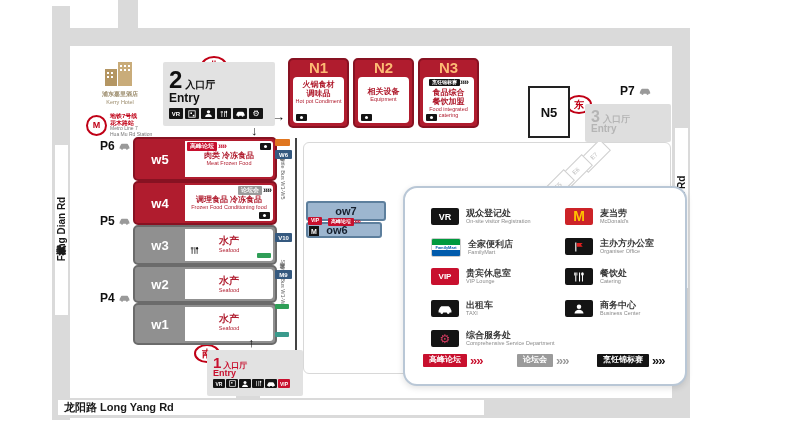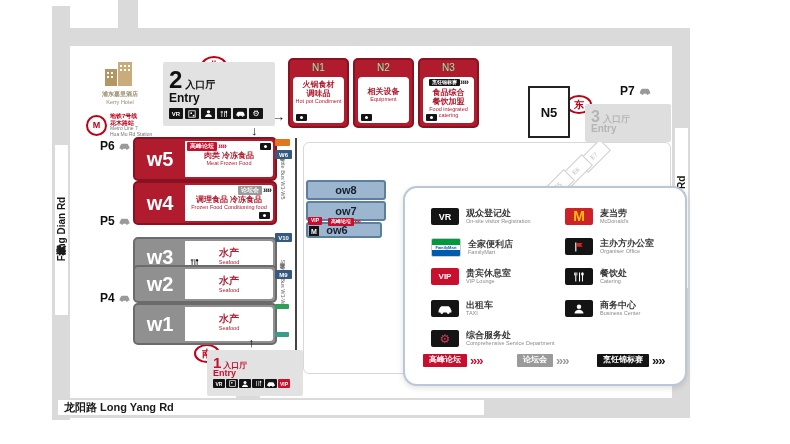--- a/index.html
+++ b/index.html
@@ -17,33 +17,33 @@
            width:22px;height:15px;display:flex;align-items:center;justify-content:center;background:rgba(255,255,255,.7);}
   
   .entry-box{background:#e2e2e2;border-radius:2px;padding:4px 6px;}
   .entry-num{font-weight:bold;}
   .icon-row{display:flex;gap:2px;margin-top:3px;}
   .ichip{width:14px;height:11px;background:#141414;border-radius:1px;color:#fff;
          display:flex;align-items:center;justify-content:center;font-size:6px;font-weight:bold;}
   .ichip.redc{background:#c8102e;}
   
   .n-hall{width:57px;height:66px;background:#b01c2e;border:2px solid #871222;border-radius:5px;}
-  .n-id{height:15px;text-align:center;color:#86efac;font-weight:normal;font-size:10px;line-height:15px;}
+  .n-id{height:15px;text-align:center;color:#fdba74;font-weight:bold;font-size:15px;line-height:15px;}
   .n-panel{position:absolute;left:3px;right:3px;top:17px;bottom:3px;background:#fff;border-radius:4px;
            text-align:center;overflow:hidden;}
   .n-zh{font-size:8px;font-weight:bold;color:#b01c2e;line-height:1.15;margin-top:3px;}
   .n-en{font-size:5.5px;color:#b01c2e;line-height:1.05;margin-top:1px;}
   .n-white{width:38px;height:48px;background:#fff;border:2px solid #222;display:flex;
            align-items:center;justify-content:center;font-weight:bold;font-size:13px;}
   
   .w-hall{left:133px;width:140px;border-radius:5px;}
   .w-red{background:#b01c2e;border:2px solid #871222;}
   .w-gray{background:#909090;border:2px solid #6b6b6b;}
   .w-id{position:absolute;left:0;top:0;bottom:0;width:50px;display:flex;align-items:center;
-        justify-content:center;color:#fff;font-weight:bold;font-size:20px;}
+        justify-content:center;color:#fff;font-weight:bold;font-size:13px;}
   .w-panel{position:absolute;left:50px;top:2px;right:2px;bottom:2px;background:#fff;
            border-radius:0 3px 3px 0;text-align:center;overflow:hidden;}
   .w-zh{font-size:8px;font-weight:bold;color:#b01c2e;line-height:1.2;}
   .w-zh-big{font-size:10px;font-weight:bold;color:#b01c2e;margin-top:5px;}
   .w-en{font-size:5.5px;color:#b01c2e;line-height:1.05;}
   .badge{color:#fff;font-weight:bold;font-size:6px;padding:1px 3px;border-radius:1px;line-height:1.1;white-space:nowrap;}
   .bg-red{background:#c8102e;} .bg-gray{background:#9a9a9a;} .bg-black{background:#141414;}
   .chev{font-weight:bold;font-size:9px;line-height:1;letter-spacing:-1px;}
   .cam{width:11px;height:7px;background:#141414;border-radius:1px;position:relative;display:inline-block;}
   .cam::after{content:"";position:absolute;left:4px;top:2px;width:3px;height:3px;background:#fff;border-radius:50%;}
@@ -271,21 +271,21 @@
       <div style="display:flex;align-items:center;gap:1px;margin-top:1px;padding:0 2px;justify-content:flex-end;">
         <span class="badge bg-gray">论坛会</span>
         <span class="chev" style="color:#141414;">»»</span>
       </div>
       <div class="w-zh"><span>调理食品</span> <span>冷冻食品</span></div>
       <div class="w-en">Frozen Food Conditioning food</div>
       <span class="cam" style="position:absolute;right:3px;bottom:2px;"></span>
     </div>
   </div>
 
-  <div class="abs w-hall w-gray" style="top:237px;height:36px;">
+  <div class="abs w-hall w-gray" style="top:225px;height:36px;">
     <div class="w-id">w3</div>
     <div class="w-panel">
       <div class="w-zh-big">水产</div>
       <div class="w-en">Seafood</div>
       <span style="position:absolute;left:5px;bottom:2px;"><svg width="9" height="9" viewBox="0 0 16 16" fill="#141414">
             <rect x="3" y="2" width="1.4" height="12"></rect>
             <rect x="1.6" y="2" width="1" height="4"></rect>
             <rect x="4.8" y="2" width="1" height="4"></rect>
             <rect x="8" y="2" width="1.4" height="12"></rect>
             <ellipse cx="12.6" cy="4" rx="1.8" ry="2.4"></ellipse>
@@ -315,23 +315,20 @@
     <div class="shuttle-text abs" style="left:4px;top:12px;height:100px;">摆渡车 Shuttle Bus W1-W5</div>
     <div class="shuttle-text abs" style="left:4px;top:120px;height:100px;">摆渡车 Shuttle Bus W1-W5</div>
   </div>
   <div class="abs" style="left:275px;top:139px;width:15px;height:7px;background:#e0761f;border-radius:1px;"></div>
   <div class="abs stopchip" style="left:275px;top:150px;">W6</div>
   <div class="abs stopchip" style="left:275px;top:233px;">V10</div>
   <div class="abs stopchip" style="left:275px;top:270px;">M9</div>
   <div class="abs minibar" style="left:275px;top:304px;background:#2f9e57;"></div>
   <div class="abs minibar" style="left:275px;top:332px;background:#3a9a8c;"></div>
 
-  <div class="abs ow" style="top:180px;">
-      <span>ow8</span>
-    </div>
   <div class="abs ow" style="top:201px;">
       <span>ow7</span>
     </div>
   <div class="abs ow" style="top:222px;justify-content:center;padding-right:14px;box-sizing:border-box;">
       <span>ow6</span>
     </div>
   <div class="abs badge bg-red" style="left:308px;top:217px;font-size:5px;z-index:4;">VIP</div>
   <div class="abs" style="left:328px;top:218px;z-index:4;display:flex;align-items:center;">
     <span class="badge bg-red" style="font-size:5px;">高峰论坛</span>
     <span class="chev" style="color:#c8102e;font-size:7px;">»»</span>

